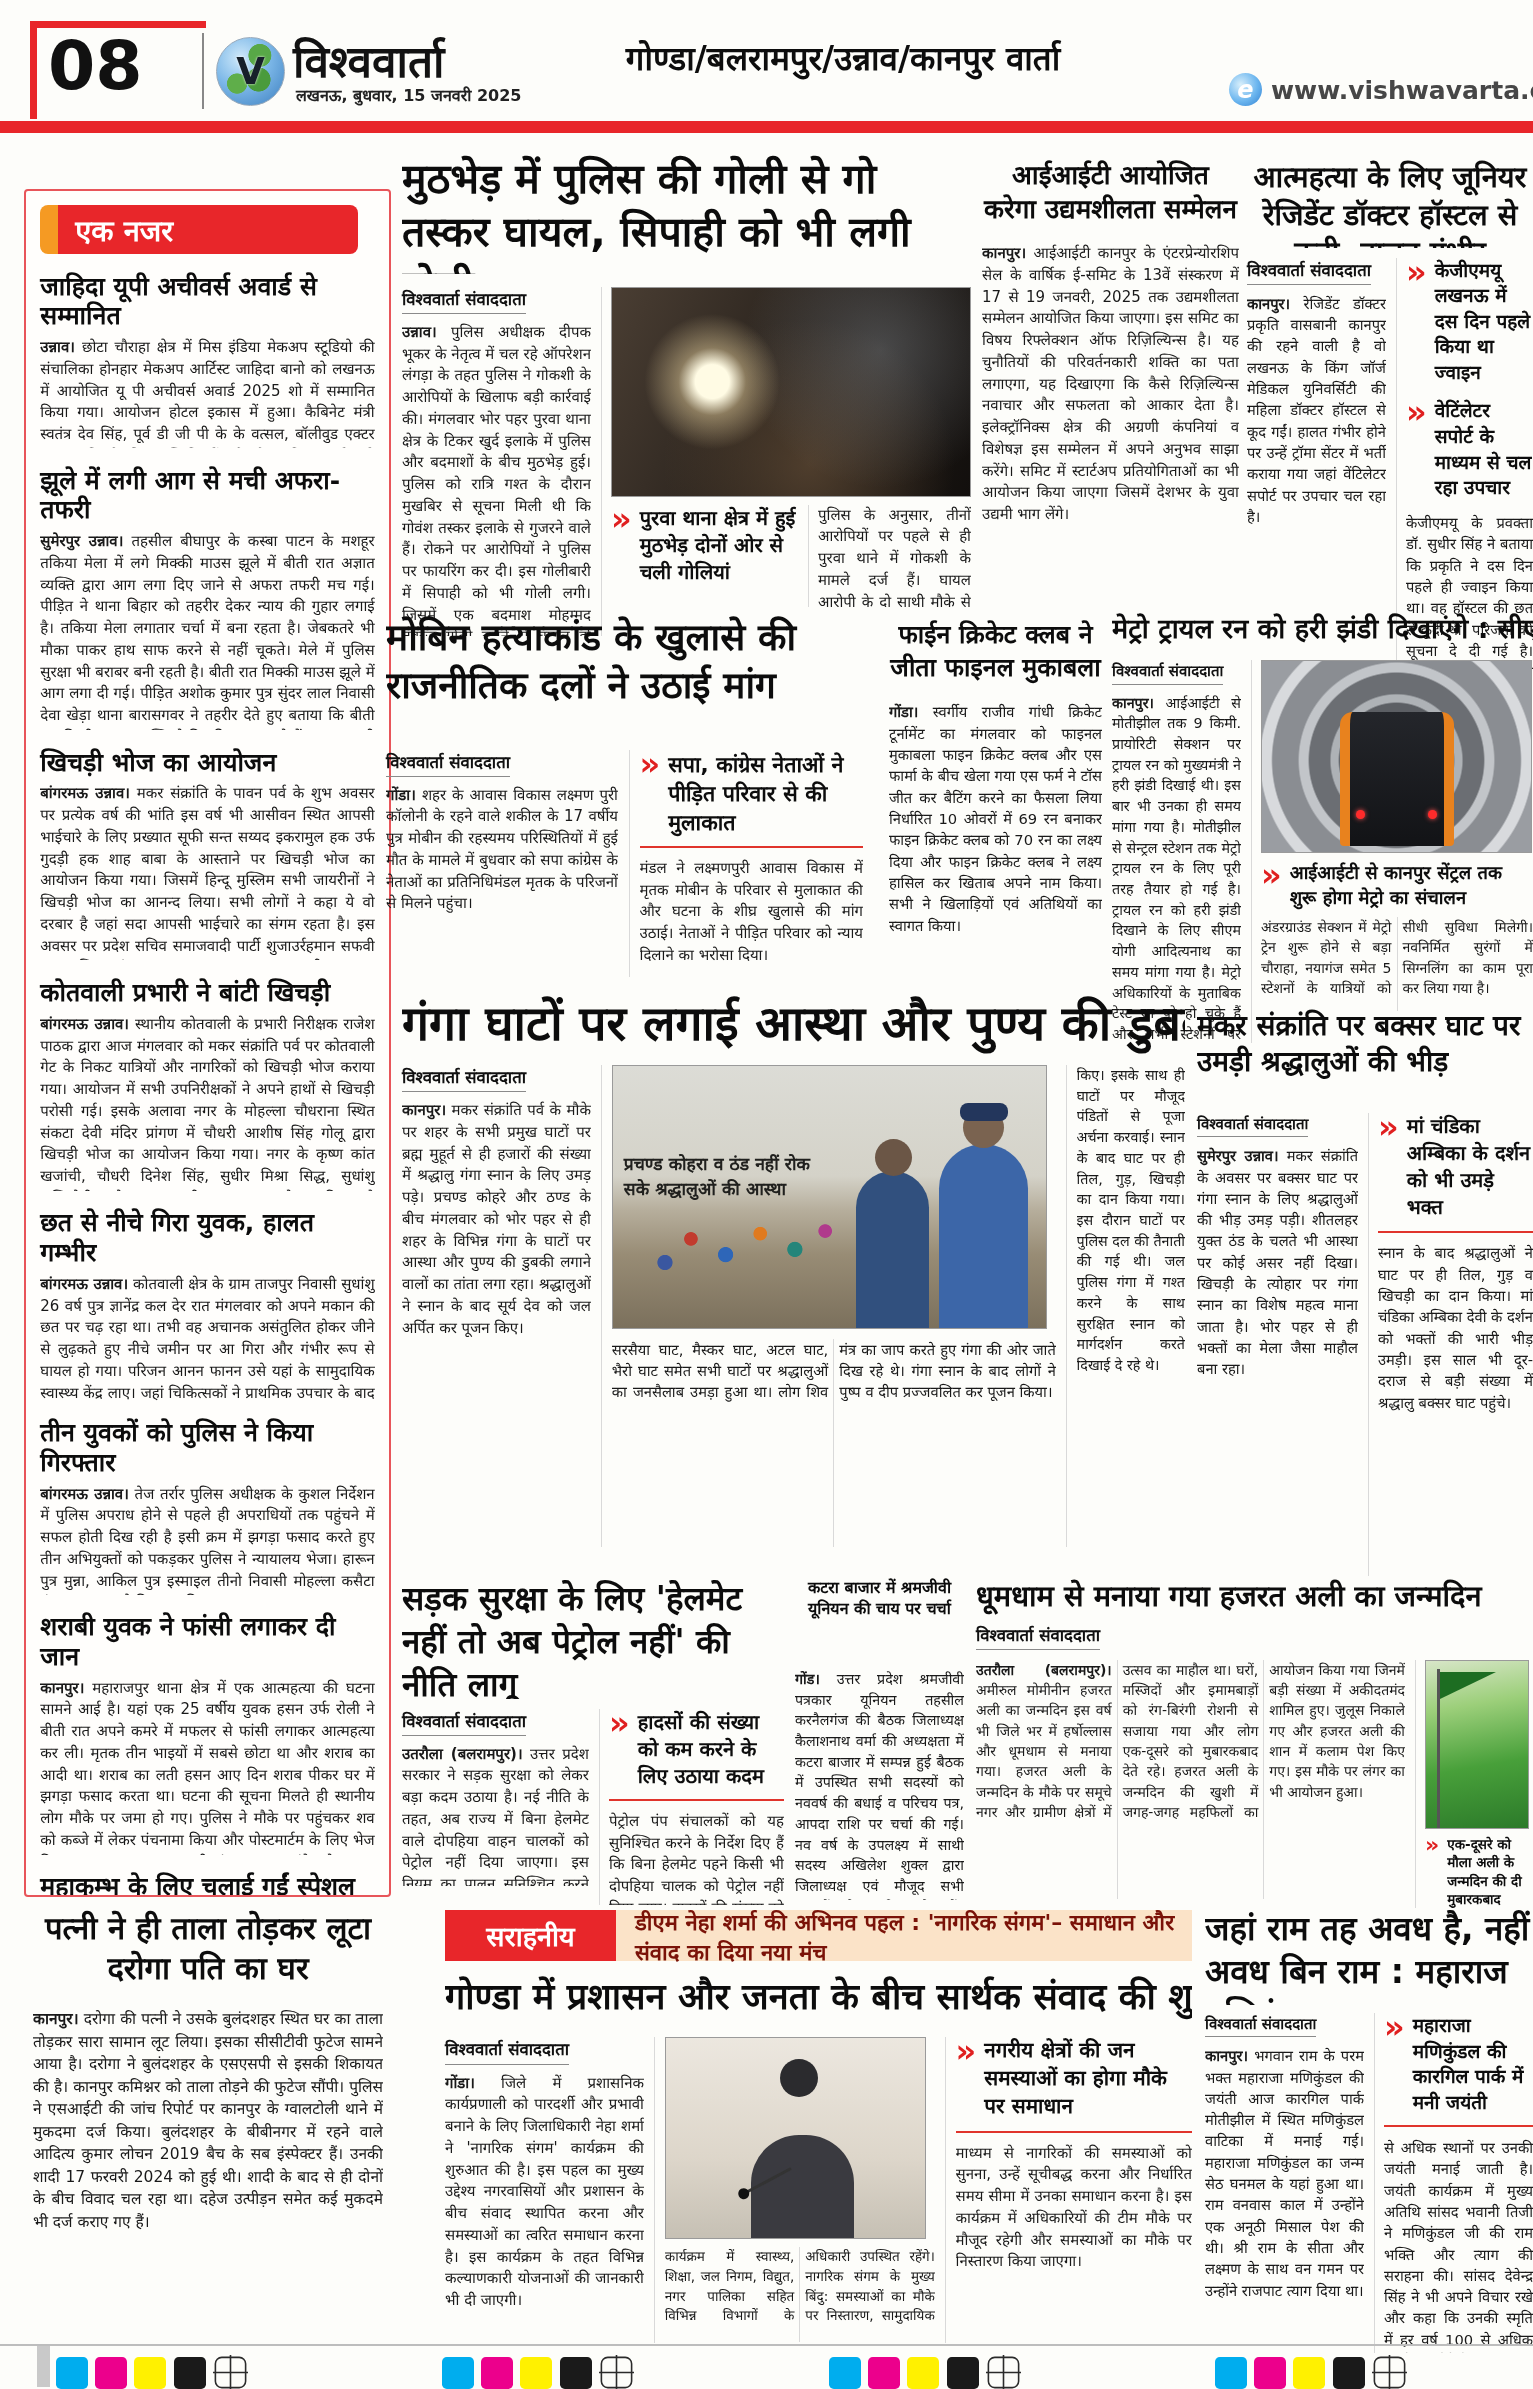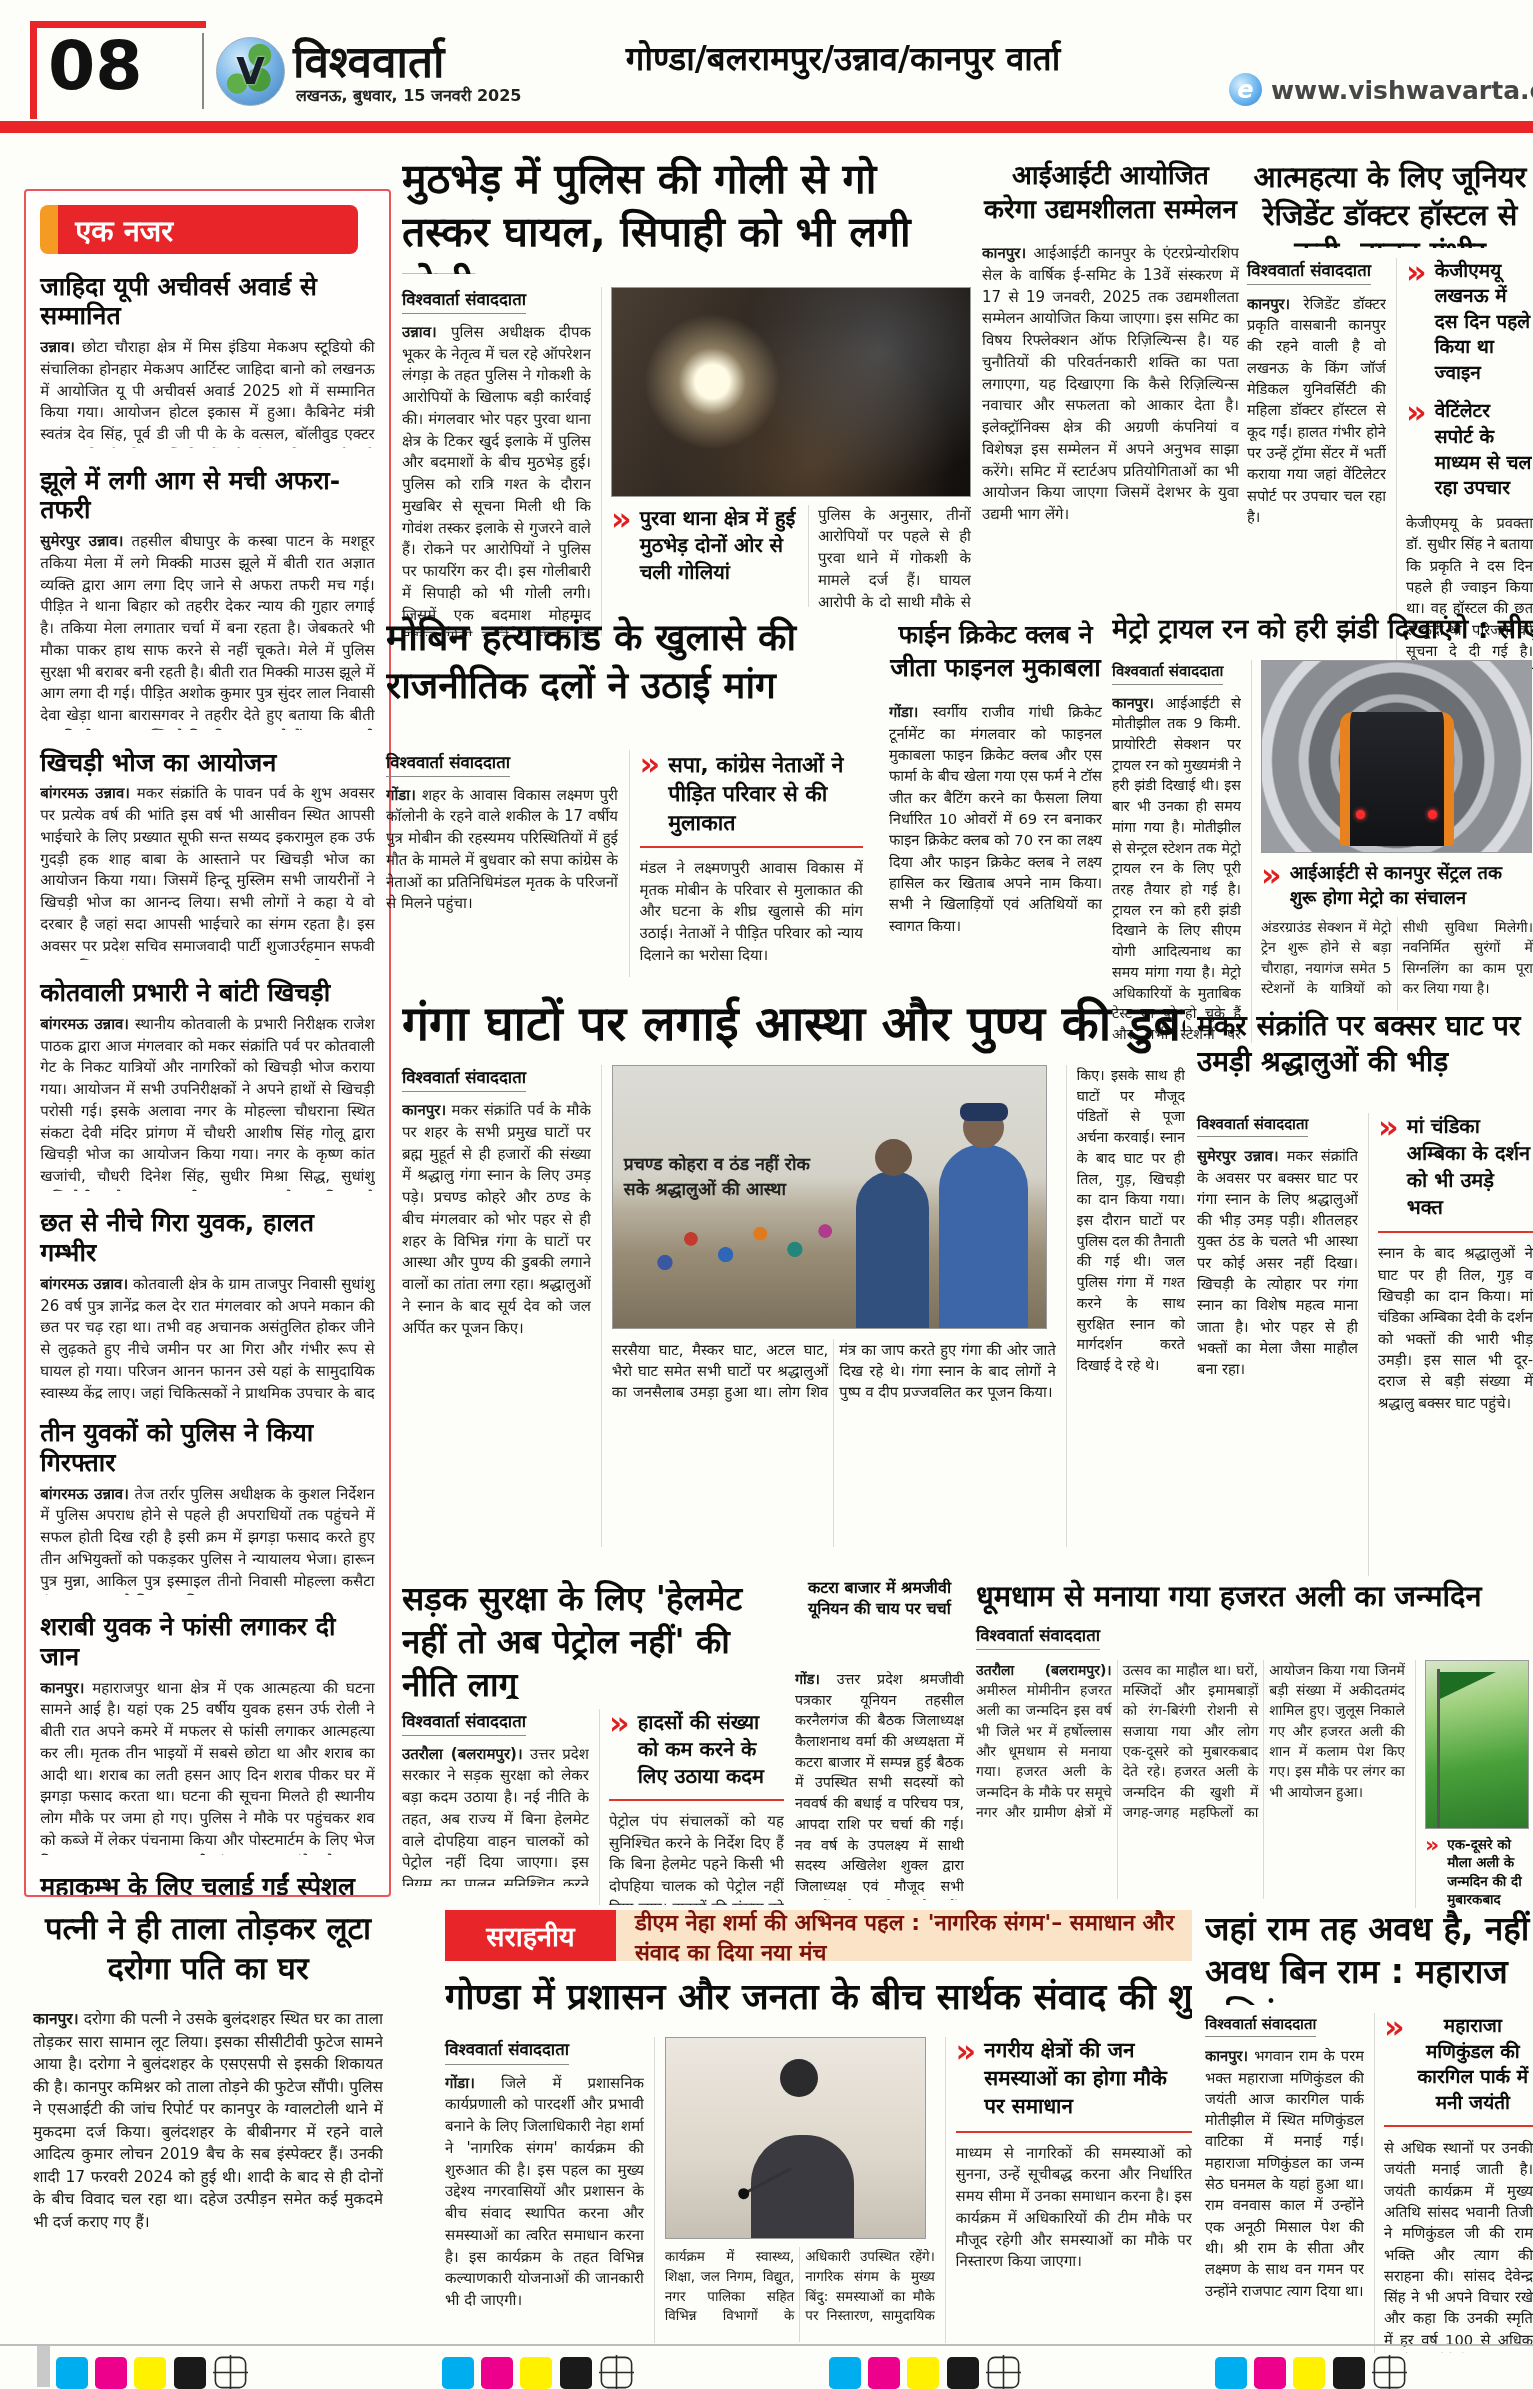--- a/index.html
+++ b/index.html
@@ -371,21 +371,21 @@
   <div class="abs" style="left:1205px;top:1908px;width:328px;">
     <div class="hl" style="font-size:33px;height:97px;overflow:hidden;">जहां राम तह अवध है, नहीं अवध बिन राम : महाराज मणिकुंडल</div>
     <div class="flexrow" style="margin-top:8px;gap:9.5px;">
       <div style="width:159px;flex:0 0 auto;">
         <div class="byline" style="font-size:15px;">विश्ववार्ता संवाददाता</div>
         <p class="body-txt" style="height:278px;font-size:14.7px;"><b class="dl">कानपुर।</b> <span>भगवान राम के परम भक्त महाराजा मणिकुंडल की जयंती आज कारगिल पार्क मोतीझील में स्थित मणिकुंडल वाटिका में मनाई गई। महाराजा मणिकुंडल का जन्म सेठ घनमल के यहां हुआ था। राम वनवास काल में उन्होंने एक अनूठी मिसाल पेश की थी। श्री राम के सीता और लक्ष्मण के साथ वन गमन पर उन्होंने राजपाट त्याग दिया था।</span></p>
       </div>
       <div class="col-rule" style="flex:1;">
         <div class="chevline">
           <span class="chev"></span>
-          <span class="subtext" style="font-size:19px;text-align:center;">महाराजा मणिकुंडल की कारगिल पार्क में मनी जयंती</span>
+          <span class="subtext" style="font-size:19px;">महाराजा मणिकुंडल की कारगिल पार्क में मनी जयंती</span>
         </div>
         <div class="red-rule"></div>
         <p class="body-txt" style="height:216px;font-size:14.7px;"><span>से अधिक स्थानों पर उनकी जयंती मनाई जाती है। जयंती कार्यक्रम में मुख्य अतिथि सांसद भवानी तिजी ने मणिकुंडल जी की राम भक्ति और त्याग की सराहना की। सांसद देवेन्द्र सिंह ने भी अपने विचार रखे और कहा कि उनकी स्मृति में हर वर्ष 100 से अधिक आयोजन होते हैं।</span></p>
       </div>
     </div>
   </div>
 
   <div class="abs hairline"></div>
   <div class="abs tab"></div>
 

